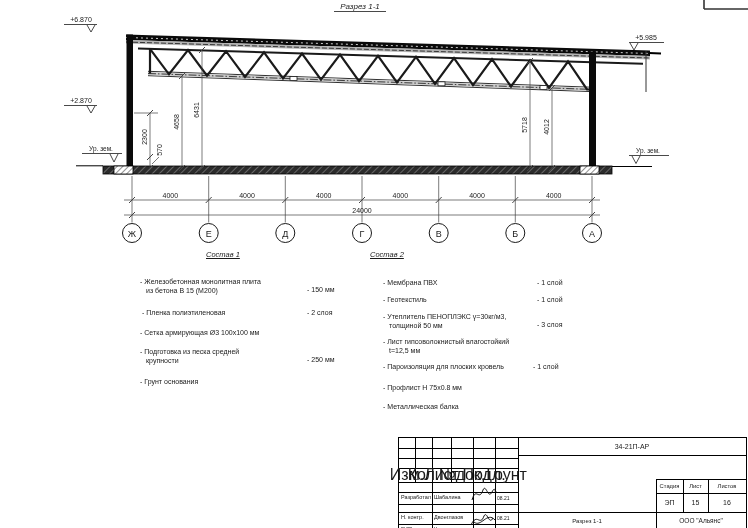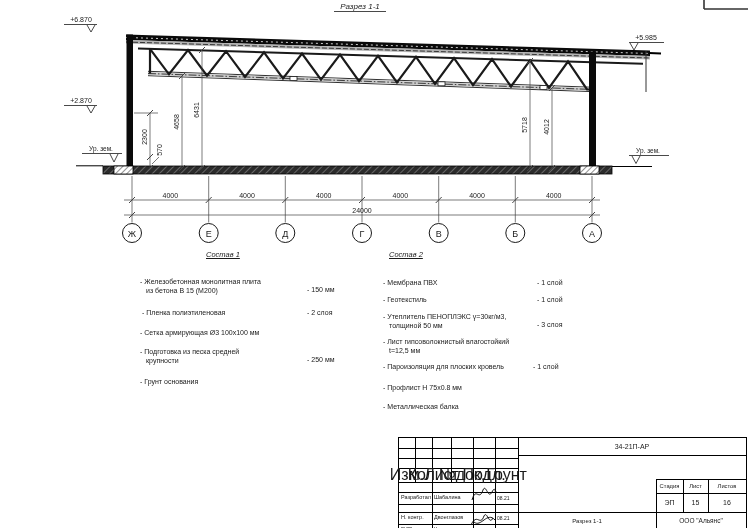--- a/index.html
+++ b/index.html
@@ -189,21 +189,21 @@
   <div class="ci" style="left:142px;top:309px">- Пленка полиэтиленовая</div>
   <div class="cv" style="left:307px;top:309px">-  2 слоя</div>
   <div class="ci" style="left:140px;top:329px">- Сетка армирующая Ø3 100х100 мм</div>
   <div class="ci" style="left:140px;top:348px">- Подготовка из песка средней
 крупности</div>
   <div class="cv" style="left:307px;top:356px">- 250 мм</div>
   <div class="ci" style="left:140px;top:378px">- Грунт основания</div>
 </div>
 
 <div>
-  <div class="ct" style="left:389px;top:250px">Состав 2</div>
+  <div class="ct" style="left:370px;top:250px">Состав 2</div>
   <div class="ci" style="left:383px;top:279px">- Мембрана ПВХ</div>
   <div class="cv" style="left:537px;top:279px">- 1 слой</div>
   <div class="ci" style="left:383px;top:296px">- Геотекстиль</div>
   <div class="cv" style="left:537px;top:296px">- 1 слой</div>
   <div class="ci" style="left:383px;top:313px">- Утеплитель ПЕНОПЛЭКС γ=30кг/м3,
 толщиной 50 мм</div>
   <div class="cv" style="left:537px;top:321px">- 3 слоя</div>
   <div class="ci" style="left:383px;top:338px">- Лист гипсоволокнистый влагостойкий
 t=12,5 мм</div>
   <div class="ci" style="left:383px;top:363px">- Пароизоляция для плоских кровель</div>

